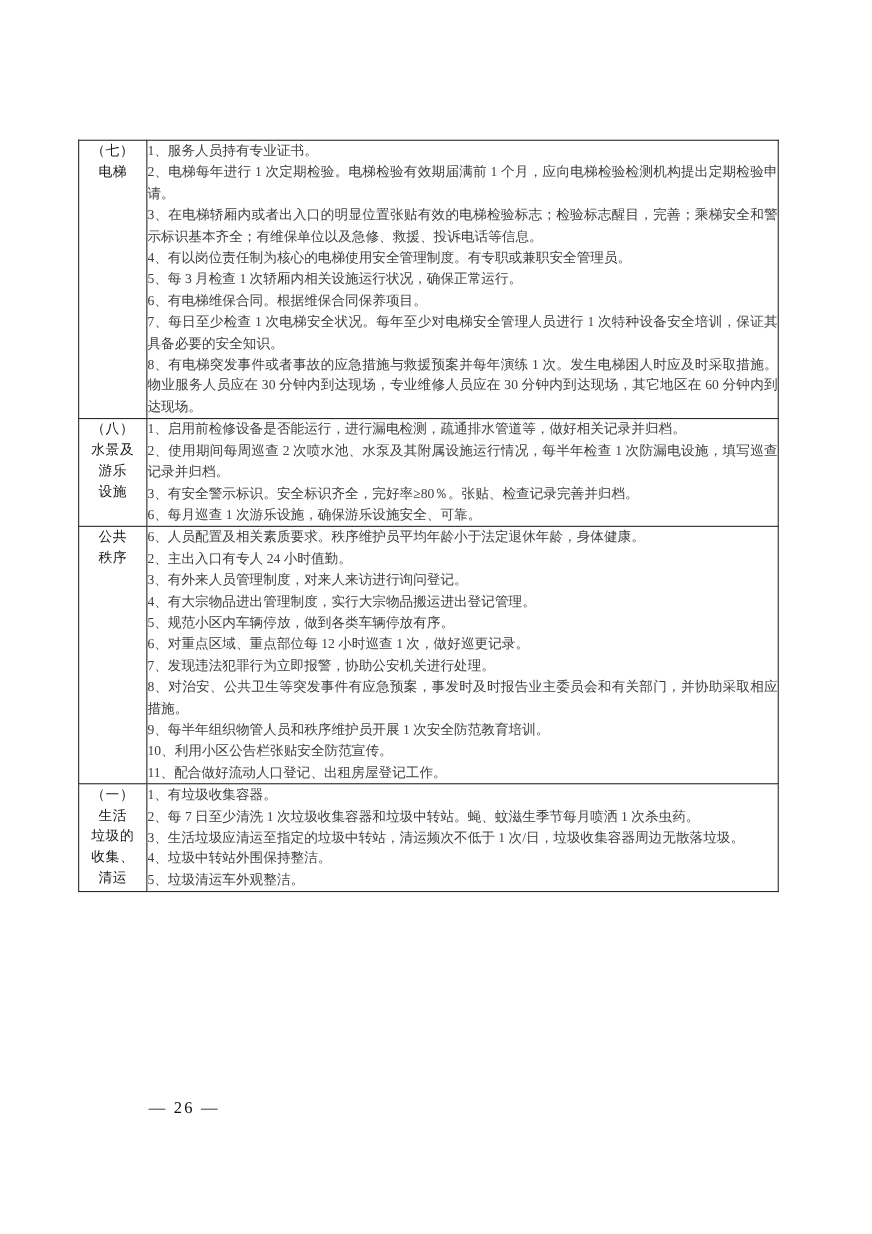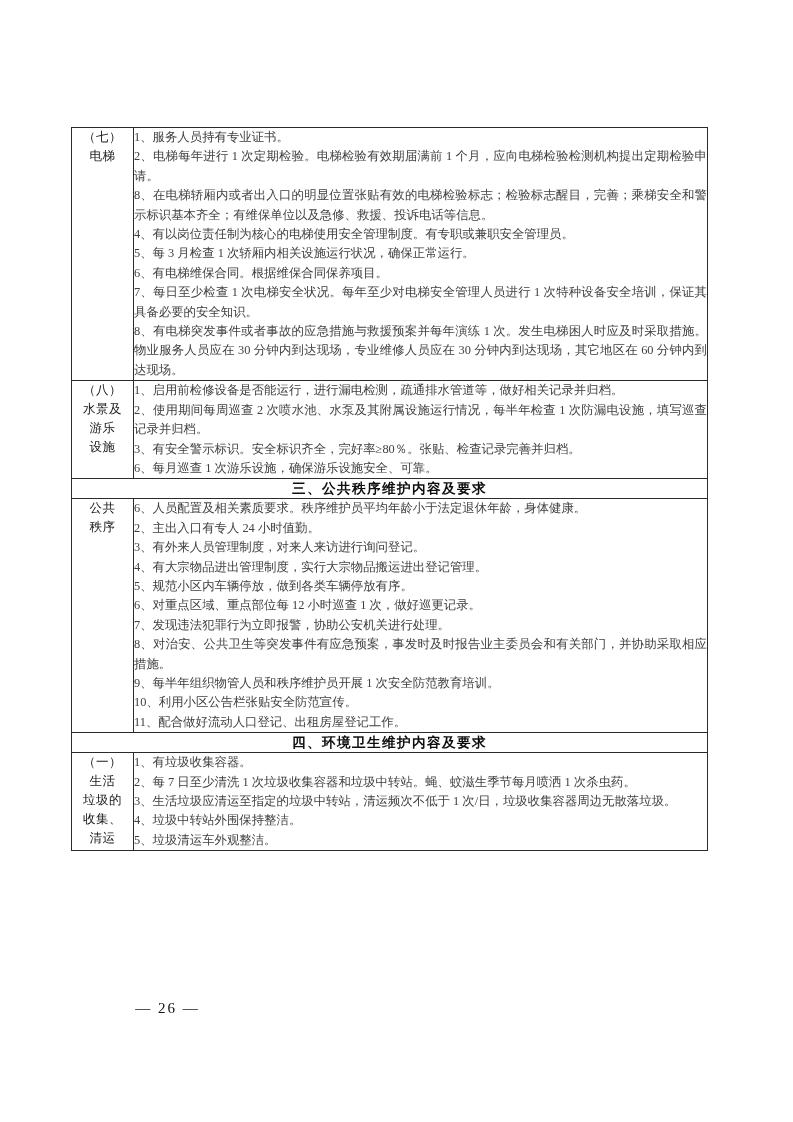--- a/index.html
+++ b/index.html
@@ -112,21 +112,21 @@
     <tbody>
 
       <tr>
         <td class="label-cell">
           <span class="lbl-line">（七）</span>
           <span class="lbl-line">电梯</span>
         </td>
         <td class="body-cell">
           <p>1、服务人员持有专业证书。</p>
           <p>2、电梯每年进行 1 次定期检验。电梯检验有效期届满前 1 个月，应向电梯检验检测机构提出定期检验申请。</p>
-          <p>8、在电梯轿厢内或者出入口的明显位置张贴有效的电梯检验标志；检验标志醒目，完善；乘梯安全和警示标识基本齐全；有维保单位以及急修、救援、投诉电话等信息。</p>
+          <p>3、在电梯轿厢内或者出入口的明显位置张贴有效的电梯检验标志；检验标志醒目，完善；乘梯安全和警示标识基本齐全；有维保单位以及急修、救援、投诉电话等信息。</p>
           <p>4、有以岗位责任制为核心的电梯使用安全管理制度。有专职或兼职安全管理员。</p>
           <p>5、每 3 月检查 1 次轿厢内相关设施运行状况，确保正常运行。</p>
           <p>6、有电梯维保合同。根据维保合同保养项目。</p>
           <p>7、每日至少检查 1 次电梯安全状况。每年至少对电梯安全管理人员进行 1 次特种设备安全培训，保证其具备必要的安全知识。</p>
           <p>8、有电梯突发事件或者事故的应急措施与救援预案并每年演练 1 次。发生电梯困人时应及时采取措施。物业服务人员应在 30 分钟内到达现场，专业维修人员应在 30 分钟内到达现场，其它地区在 60 分钟内到达现场。</p>
         </td>
       </tr>
 
       <tr>
         <td class="label-cell">
@@ -136,25 +136,20 @@
           <span class="lbl-line">设施</span>
         </td>
         <td class="body-cell">
           <p>1、启用前检修设备是否能运行，进行漏电检测，疏通排水管道等，做好相关记录并归档。</p>
           <p>2、使用期间每周巡查 2 次喷水池、水泵及其附属设施运行情况，每半年检查 1 次防漏电设施，填写巡查记录并归档。</p>
           <p>3、有安全警示标识。安全标识齐全，完好率≥80％。张贴、检查记录完善并归档。</p>
           <p>6、每月巡查 1 次游乐设施，确保游乐设施安全、可靠。</p>
         </td>
       </tr>
 
-      <tr>
-        <td class="section-cell" colspan="2">
-          <span class="section-title">三、公共秩序维护内容及要求</span>
-        </td>
-      </tr>
 
       <tr>
         <td class="label-cell">
           <span class="lbl-line">公共</span>
           <span class="lbl-line">秩序</span>
         </td>
         <td class="body-cell">
           <p>6、人员配置及相关素质要求。秩序维护员平均年龄小于法定退休年龄，身体健康。</p>
           <p>2、主出入口有专人 24 小时值勤。</p>
           <p>3、有外来人员管理制度，对来人来访进行询问登记。</p>
@@ -162,25 +157,20 @@
           <p>5、规范小区内车辆停放，做到各类车辆停放有序。</p>
           <p>6、对重点区域、重点部位每 12 小时巡查 1 次，做好巡更记录。</p>
           <p>7、发现违法犯罪行为立即报警，协助公安机关进行处理。</p>
           <p>8、对治安、公共卫生等突发事件有应急预案，事发时及时报告业主委员会和有关部门，并协助采取相应措施。</p>
           <p>9、每半年组织物管人员和秩序维护员开展 1 次安全防范教育培训。</p>
           <p>10、利用小区公告栏张贴安全防范宣传。</p>
           <p>11、配合做好流动人口登记、出租房屋登记工作。</p>
         </td>
       </tr>
 
-      <tr>
-        <td class="section-cell" colspan="2">
-          <span class="section-title">四、环境卫生维护内容及要求</span>
-        </td>
-      </tr>
 
       <tr>
         <td class="label-cell">
           <span class="lbl-line">（一）</span>
           <span class="lbl-line">生活</span>
           <span class="lbl-line">垃圾的</span>
           <span class="lbl-line">收集、</span>
           <span class="lbl-line">清运</span>
         </td>
         <td class="body-cell">

